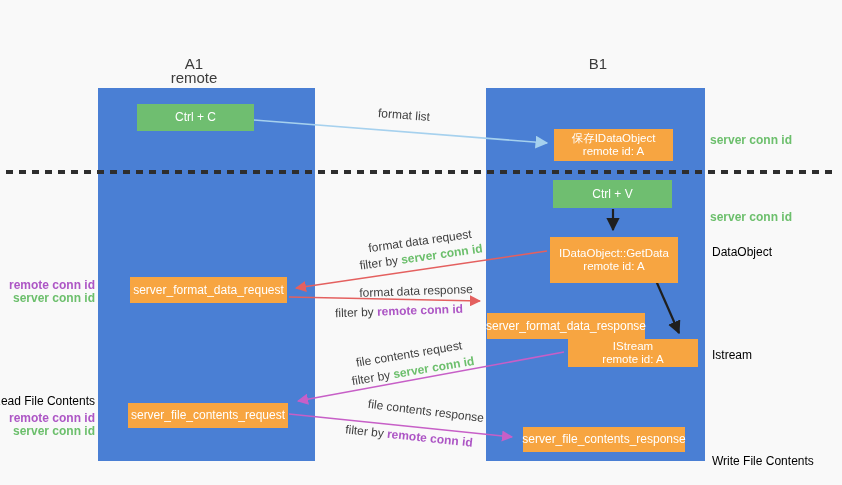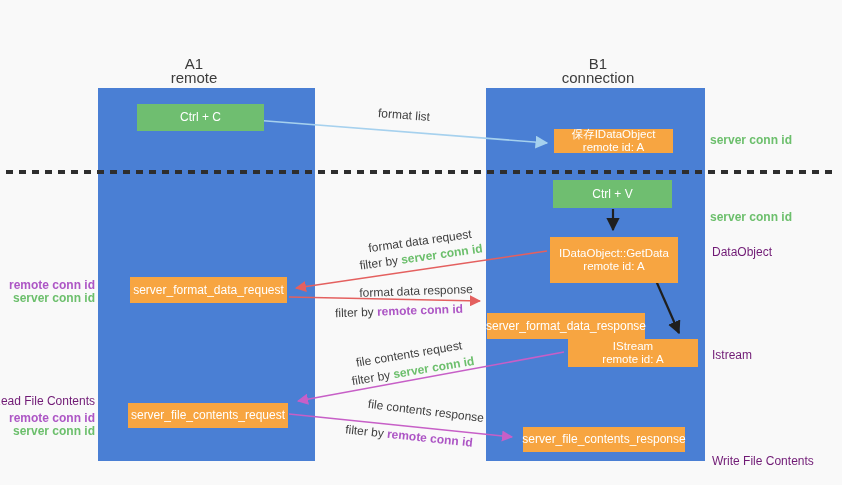--- a/index.html
+++ b/index.html
@@ -27,56 +27,55 @@
   
   svg.arrows { position:absolute; left:0; top:0; z-index:2; pointer-events:none; }
 
   
   .node { position:absolute; display:flex; flex-direction:column; align-items:center; justify-content:center;
           color:#fff; font-size:12px; line-height:13px; text-align:center; z-index:4; white-space:nowrap; }
   .node.green  { background:#6fbe70; }
   .node.orange { background:#f7a541; }
   .node.two { font-size:11.5px; }
 
-  .n-ctrlc    { left:137px; top:104px; width:127px; height:27px; }
-  .n-saveido  { left:554px; top:129px; width:119px; height:24px; }
+  .n-ctrlc    { left:137px; top:104px; width:117px; height:27px; }
+  .n-saveido  { left:554px; top:129px; width:119px; height:32px; }
   .n-ctrlv    { left:553px; top:180px; width:119px; height:28px; }
   .n-getdata  { left:550px; top:237px; width:128px; height:46px; }
   .n-fmtreq   { left:130px; top:277px; width:157px; height:26px;text-align:right; }
   .n-fmtresp  { left:487px; top:289px; width:158px; height:26px;margin-top:24px; }
   .n-istream  { left:568px; top:339px; width:130px; height:28px; }
   .n-filereq  { left:128px; top:403px; width:160px; height:25px; }
   .n-fileresp { left:523px; top:427px; width:162px; height:25px;text-align:right; }
 
   
   .alabel { position:absolute; font-size:12px; color:#404040; white-space:nowrap; z-index:5; }
   .al-c { transform:translate(-50%,-50%) rotate(var(--r,0deg)); }
   .green-t  { color:#6cbf6c; font-weight:bold; }
   .purple-t { color:#ad56c5; font-weight:bold; }
 
   
   .slabel { position:absolute; font-size:12px; line-height:13px; white-space:nowrap; z-index:5; }
   .bold { font-weight:bold; }
-  .dark-t { color:#701a75; }
+  .dark-t { color:#000000; }
   .right-col { left:710px; }
   .lgroup { right:747px; text-align:right; }
 </style>
 </head>
 <body>
 
 <div class="canvas">
 
 
   <div class="lane-header lh-left">
     <div>A1</div>
     <div>remote</div>
   </div>
   <div class="lane-header lh-right">
     <div>B1</div>
-    <div>connection</div>
   </div>
 
   <div class="lane lane-left"></div>
   <div class="lane lane-right"></div>
 
   <div class="dotted"></div>
 
   <svg class="arrows" width="842" height="485" viewBox="0 0 842 485">
     <defs>
       <marker id="m-blue" viewBox="0 0 10 10" refX="9" refY="5" markerWidth="8" markerHeight="8" orient="auto-start-reverse">

